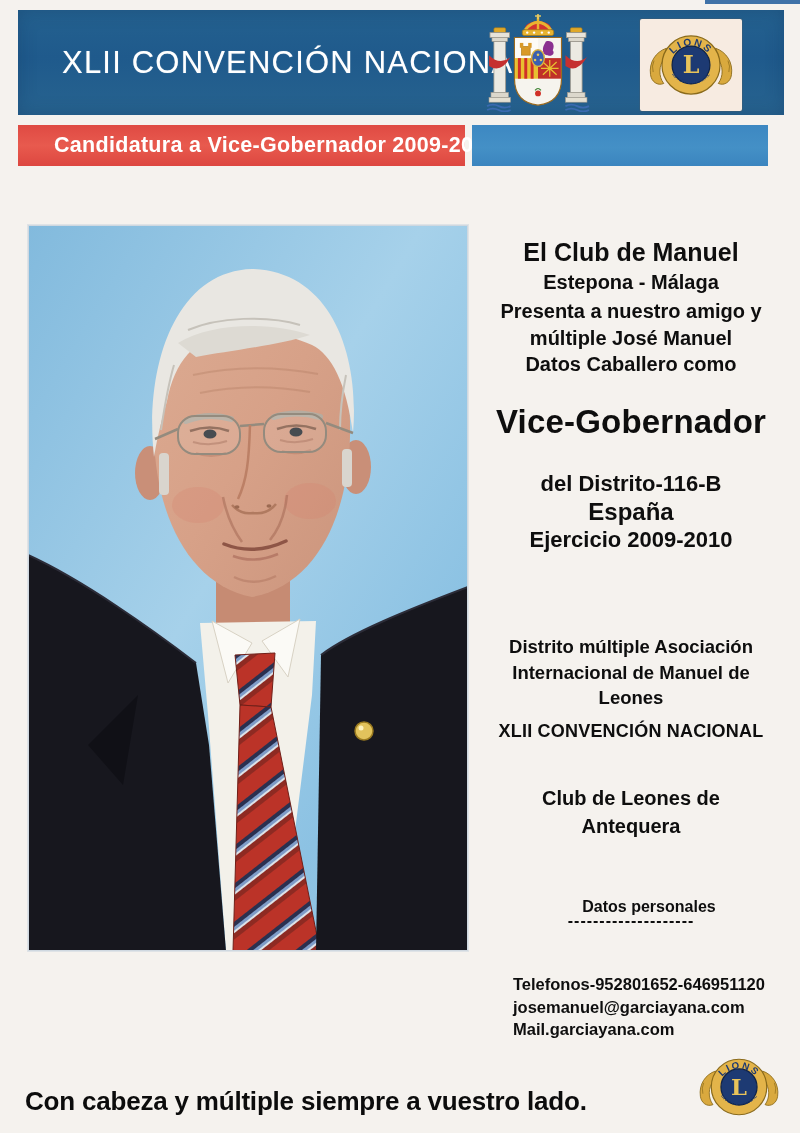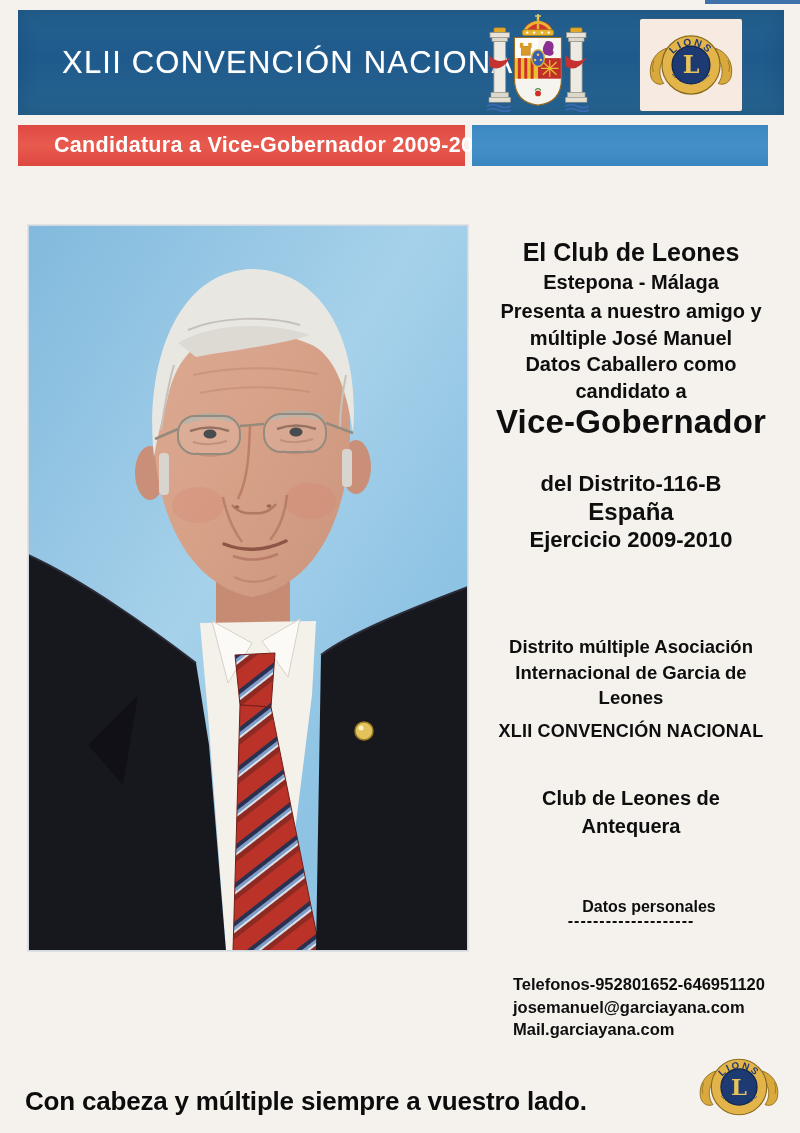--- a/index.html
+++ b/index.html
@@ -265,39 +265,38 @@
       <path d="M195,272 C199,292 206,306 214,317 M259,270 C257,290 251,304 242,315" stroke="rgba(160,100,80,0.5)" stroke-width="2.5" fill="none"></path>
 
       <path d="M196,319 Q226,331 258,316" stroke="#8e5546" stroke-width="3.5" fill="none" stroke-linecap="round"></path>
       <path d="M205,331 Q226,339 250,329" stroke="rgba(150,85,70,0.45)" stroke-width="2.5" fill="none"></path>
       <path d="M206,352 Q226,362 248,351" stroke="rgba(160,100,80,0.35)" stroke-width="2.5" fill="none"></path>
 
       <rect x="0.5" y="0.5" width="439" height="725" fill="none" stroke="#cfd8e0" stroke-width="1"></rect>
     </svg>
   </div>
 
-  <div class="rcol club-title">El Club de Leones</div>
+  <div class="rcol club-title">El Club de Manuel</div>
   <div class="rcol club-location">Estepona - Málaga</div>
 
   <div class="rcol intro">
     <div>Presenta a nuestro amigo y</div>
     <div>múltiple José Manuel</div>
     <div>Datos Caballero como</div>
-    <div>candidato a</div>
   </div>
 
   <div class="rcol position-title">Vice-Gobernador</div>
 
   <div class="rcol district1">del Distrito-116-B</div>
   <div class="rcol district2">España</div>
   <div class="rcol district3">Ejercicio 2009-2010</div>
 
   <div class="rcol assoc">
     <div>Distrito múltiple Asociación</div>
-    <div>Internacional de Garcia de</div>
+    <div>Internacional de Manuel de</div>
     <div>Leones</div>
   </div>
 
   <div class="rcol convention">XLII CONVENCIÓN NACIONAL</div>
 
   <div class="rcol club-lines">
     <div>Club de Leones de</div>
     <div>Antequera</div>
   </div>
 

